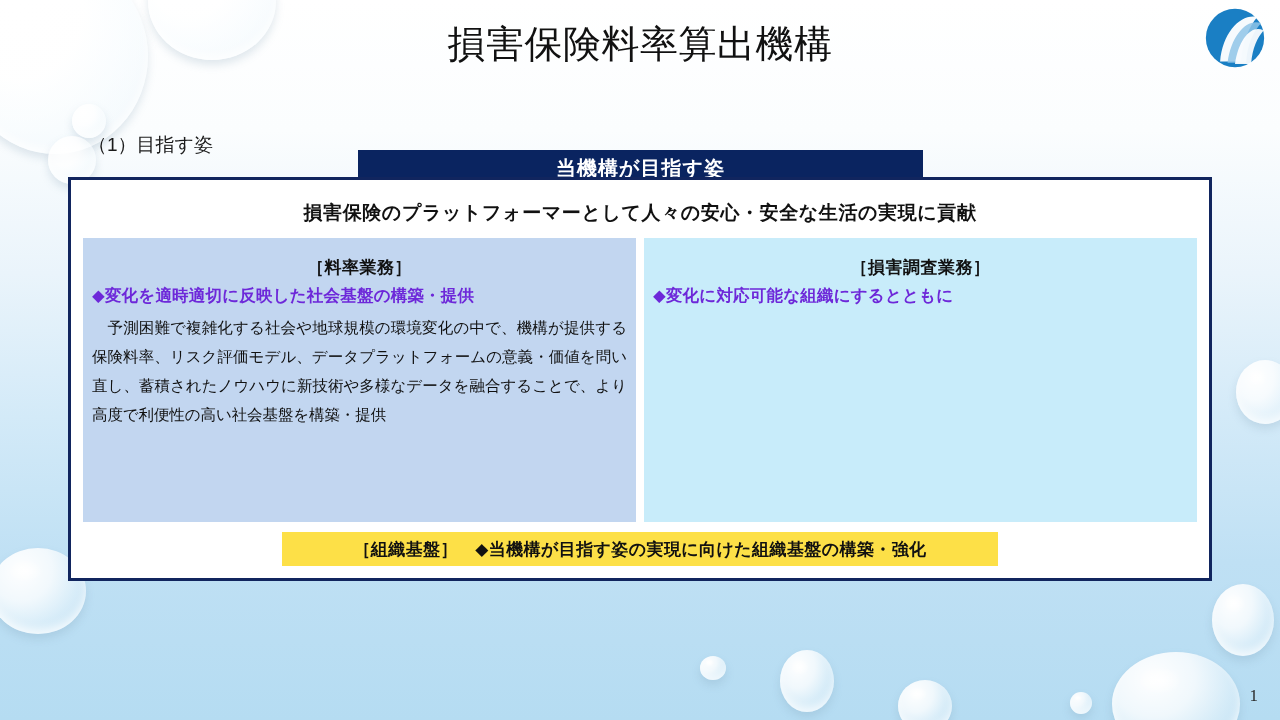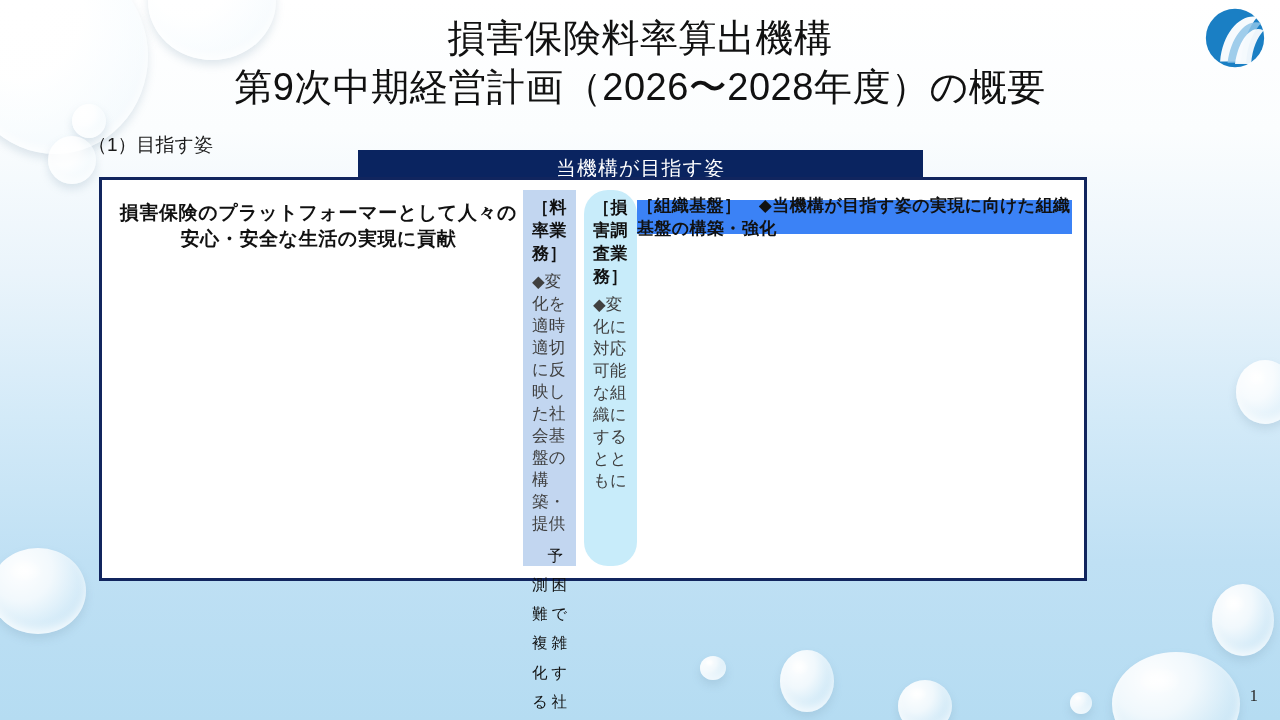--- a/index.html
+++ b/index.html
@@ -32,21 +32,21 @@
     content:""; position:absolute; left:20%; top:14%;
     width:34%; height:26%; border-radius:50%;
     background: radial-gradient(ellipse at center, rgba(255,255,255,0.95), rgba(255,255,255,0) 72%);
   }
 
   
   .logo { position: absolute; right: 14px; top: 7px; width: 62px; height: 62px; }
 
   
   .title-wrap {
-    position: absolute; left: 0; right: 0; top: 14px;
+    position: absolute; left: 0; right: 0; top: 20px;
     text-align: center;
   }
   .title-line {
     font-size: 38px;
     line-height: 1.30;
     color: #111111;
     letter-spacing: 0.5px;
     white-space: nowrap;
   }
 
@@ -54,67 +54,67 @@
     position: absolute; left: 88px; top: 132px;
     font-size: 19px; color: #1a1a1a;
   }
 
   
   .banner {
     position: absolute; left: 358px; top: 150px;
     width: 565px; height: 36px;
     background: #0a2460;
     color: #ffffff;
-    font-size: 20px; font-weight: normal;
+    font-size: 20px; font-weight: bold;
     display: flex; align-items: center; justify-content: center;
     letter-spacing: 1px;
   }
 
   
   .main-box {
     position: absolute; left: 68px; top: 177px;
-    width: 988px; height: 404px;
+    width: 1144px; height: 404px;
     border: 3px solid #11255e;
     background: #ffffff;
     padding: 10px 12px 12px 12px;
-    display: flex; flex-direction: row; margin-left: 31px;
+    display: flex; flex-direction: column;
   }
   .box-head {
     text-align: center;
     font-size: 19px; font-weight: bold;
     color: #111111;
     padding: 10px 0 12px 0;
     letter-spacing: 0.6px;
   }
   .cols { display: flex; gap: 8px; flex: 1; }
-  .col { flex: 1; padding: 6px 9px 6px 9px; }
+  .col { flex: 1; padding: 18px 9px 6px 9px; }
   .col-left  { background: #c2d6f0; }
-  .col-right { background: #c8ecfa; border-radius: 24px; }
+  .col-right { background: #c8ecfa; }
   .col-title {
     text-align: center; font-size: 17px; font-weight: bold;
     color: #111111; margin-bottom: 6px; letter-spacing: 0.5px;
   }
   .col-bullet {
-    font-size: 16.5px; font-weight: normal; color: #404040;
+    font-size: 16.5px; font-weight: bold; color: #6d28d9;
     margin-bottom: 8px; letter-spacing: 0.2px;
   }
   .col-body {
     font-size: 15.5px; color: #111111;
     line-height: 1.88;
     text-align: justify;
     text-indent: 1em;
     letter-spacing: -0.1px;
     font-family: Liberation Mono, monospace;
   }
 
   
   .green-band {
     margin: 10px auto 0 auto;
     width: 716px; height: 34px;
-    background: #3b82f6;
+    background: #fde047;
     display: flex; align-items: center; justify-content: center;
     font-size: 17px; font-weight: bold; color: #111111;
     letter-spacing: 0.4px;
   }
 
   .page-num {
     position: absolute; right: 22px; bottom: 14px;
     font-family: "Liberation Serif", "DejaVu Serif", serif;
     font-size: 17px; color: #2a2a2a;
   }
@@ -143,21 +143,20 @@
     <svg viewBox="0 0 100 100" width="62" height="62" aria-hidden="true">
       <circle cx="50" cy="50" r="47" fill="#1a7fc4"></circle>
       <path d="M26 88 C30 40 60 10 86 16 C74 30 62 54 60 88 Z" fill="#ffffff" opacity="0.96"></path>
       <path d="M38 90 C44 44 70 18 92 26 C80 40 70 60 68 90 Z" fill="#8fc4e8" opacity="0.85"></path>
       <path d="M50 92 C56 50 78 28 96 38 C86 50 78 66 76 92 Z" fill="#ffffff" opacity="0.92"></path>
     </svg>
   </div>
 
   <div class="title-wrap">
     <div class="title-line">損害保険料率算出機構</div>
-    <div class="title-line">第9次中期経営計画（2026〜2028年度）の概要</div>
   </div>
 
   <div class="section-label">（1）目指す姿</div>
 
   <div class="banner">当機構が目指す姿</div>
 
   <div class="main-box">
 
     <div class="box-head">損害保険のプラットフォーマーとして人々の安心・安全な生活の実現に貢献</div>
 

